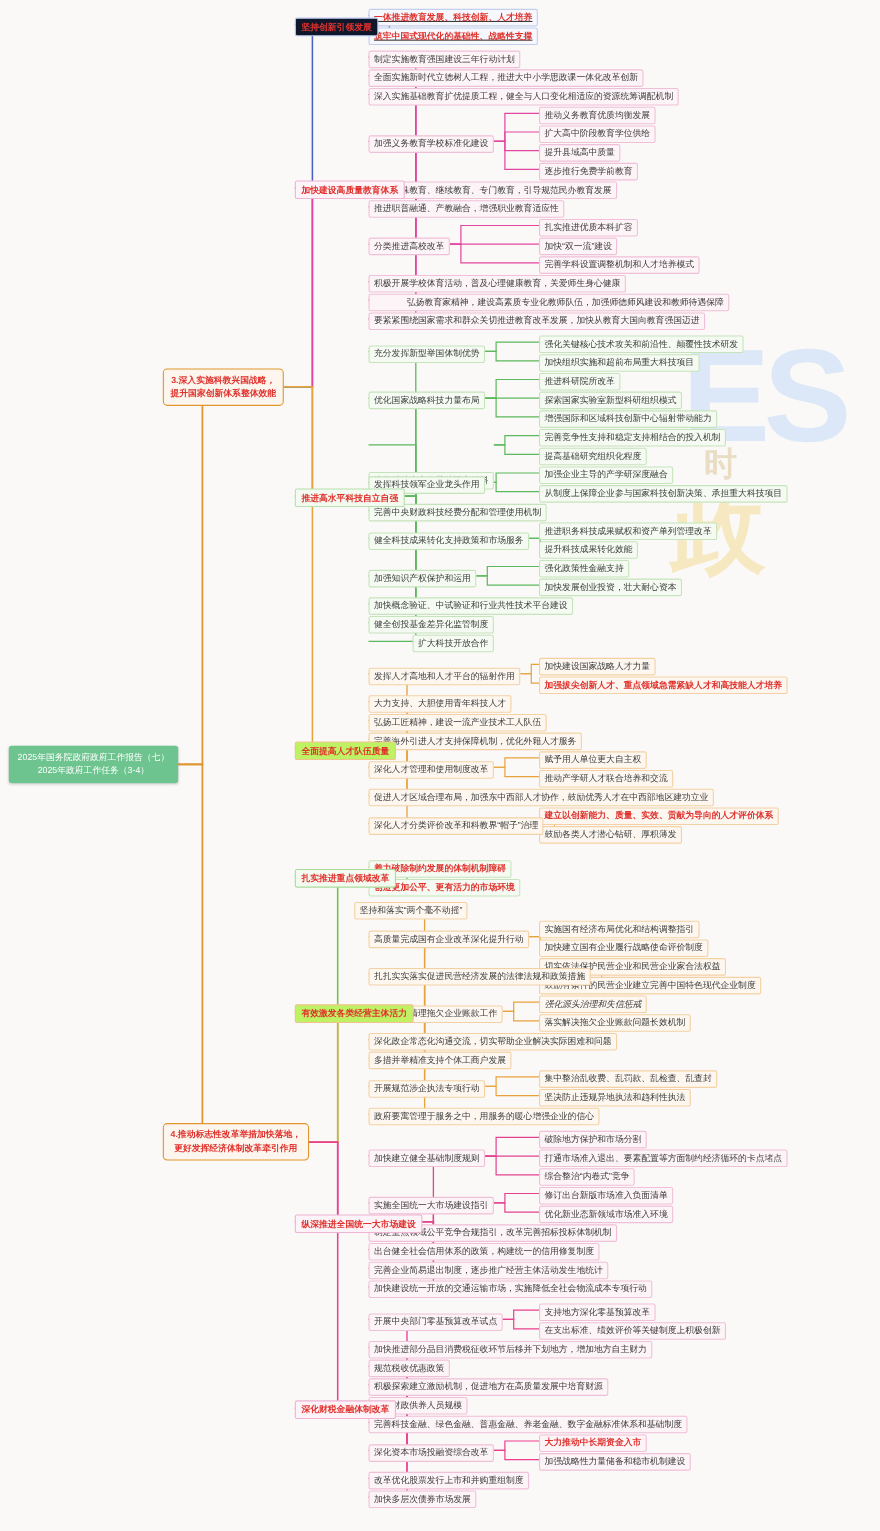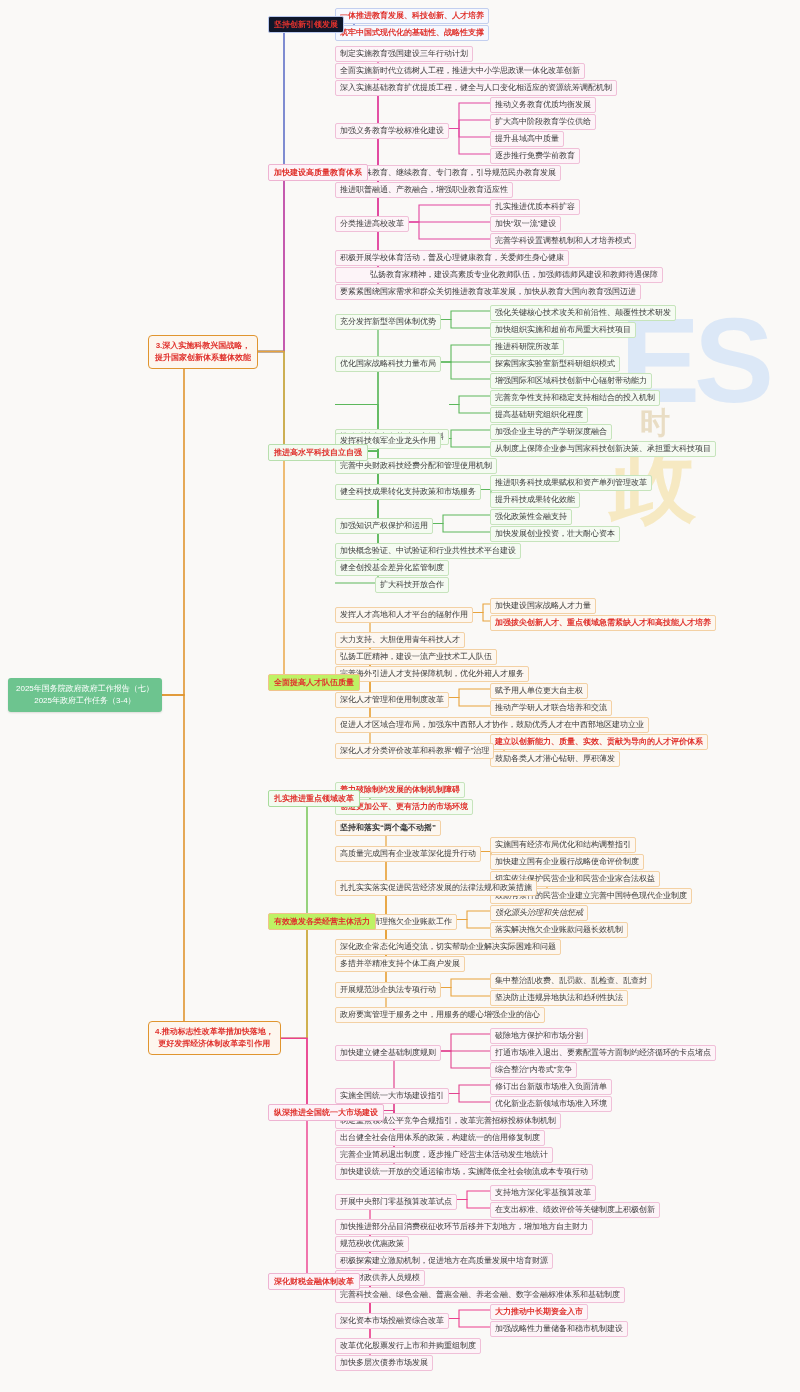--- a/index.html
+++ b/index.html
@@ -68,21 +68,21 @@
     white-space: pre-line;
   }
   
   .cat { font-weight: 700; color: #e0322d; font-size: 8px; padding: 2px 5px; }
   .cat.blue   { background:#0f172a; border-color:#b9c8ee; }
   .cat.pink   { background:#fdf3f8; border-color:#eeb4d2; }
   .cat.green  { background:#f3faf0; border-color:#b8dfae; }
   .cat.orange { background:#bef264; border-color:#f0c38c; }
   .cat.lgreen { background:#f3faf0; border-color:#a9dc9c; }
 
-  .n.blue   { background:#f6f8fe; border-color:#c3cfef; }
+  .n.blue   { background:#f6f8fe; border-color:#c3cfef;text-decoration:underline; }
   .n.pink   { background:#fdf4f8; border-color:#f0c0d8; }
   .n.green  { background:#f5fbf2; border-color:#c6e4bc; }
   .n.orange { background:#fdf7f0; border-color:#f3d1a4; }
   .n.lgreen { background:#f5fbf2; border-color:#c6e4bc; }
 </style>
 </head>
 <body>
 
 <div id="canvas">
 
@@ -256,21 +256,21 @@
       <div class="node n orange" style="left: 490px; top: 700px;">推动产学研人才联合培养和交流</div>
       <div class="node n orange" style="left: 335px; top: 691.5px;">深化人才管理和使用制度改革</div>
       <div class="node n orange" style="left: 335px; top: 717px;">促进人才区域合理布局，加强东中西部人才协作，鼓励优秀人才在中西部地区建功立业</div>
       <div class="node n orange" style="left: 490px; top: 734px;"><span class="hl">建立以创新能力、质量、实效、贡献为导向的人才评价体系</span></div>
       <div class="node n orange" style="left: 490px; top: 751px;">鼓励各类人才潜心钻研、厚积薄发</div>
       <div class="node n orange" style="left: 335px; top: 742.5px;">深化人才分类评价改革和科教界“帽子”治理</div>
       <div class="node cat orange" style="left: 268px; top: 673.5px;">全面提高人才队伍质量</div>
       <div class="node n lgreen" style="left: 335px; top: 782px;"><span class="hl">着力破除制约发展的体制机制障碍</span></div>
       <div class="node n lgreen" style="left: 335px; top: 799px;"><span class="hl">创造更加公平、更有活力的市场环境</span></div>
       <div class="node cat lgreen" style="left: 268px; top: 789.5px;">扎实推进重点领域改革</div>
-      <div class="node n orange" style="left: 335px; top: 820px; font-weight: bold;">坚持和落实“两个毫不动摇”</div>
+      <div class="node n orange" style="left: 322px; top: 820px;">坚持和落实“两个毫不动摇”</div>
       <div class="node n orange" style="left: 490px; top: 837px;">实施国有经济布局优化和结构调整指引</div>
       <div class="node n orange" style="left: 490px; top: 854px;">加快建立国有企业履行战略使命评价制度</div>
       <div class="node n orange" style="left: 335px; top: 845.5px;">高质量完成国有企业改革深化提升行动</div>
       <div class="node n orange" style="left: 490px; top: 871px;">切实依法保护民营企业和民营企业家合法权益</div>
       <div class="node n orange" style="left: 490px; top: 888px;">鼓励有条件的民营企业建立完善中国特色现代企业制度</div>
       <div class="node n orange" style="left: 335px; top: 879.5px;">扎扎实实落实促进民营经济发展的法律法规和政策措施</div>
       <div class="node n orange" style="left: 490px; top: 905px; font-style: italic;">强化源头治理和失信惩戒</div>
       <div class="node n orange" style="left: 490px; top: 922px;">落实解决拖欠企业账款问题长效机制</div>
       <div class="node n orange" style="left: 335px; top: 913.5px;">加力推进清理拖欠企业账款工作</div>
       <div class="node n orange" style="left: 335px; top: 939px;">深化政企常态化沟通交流，切实帮助企业解决实际困难和问题</div>

